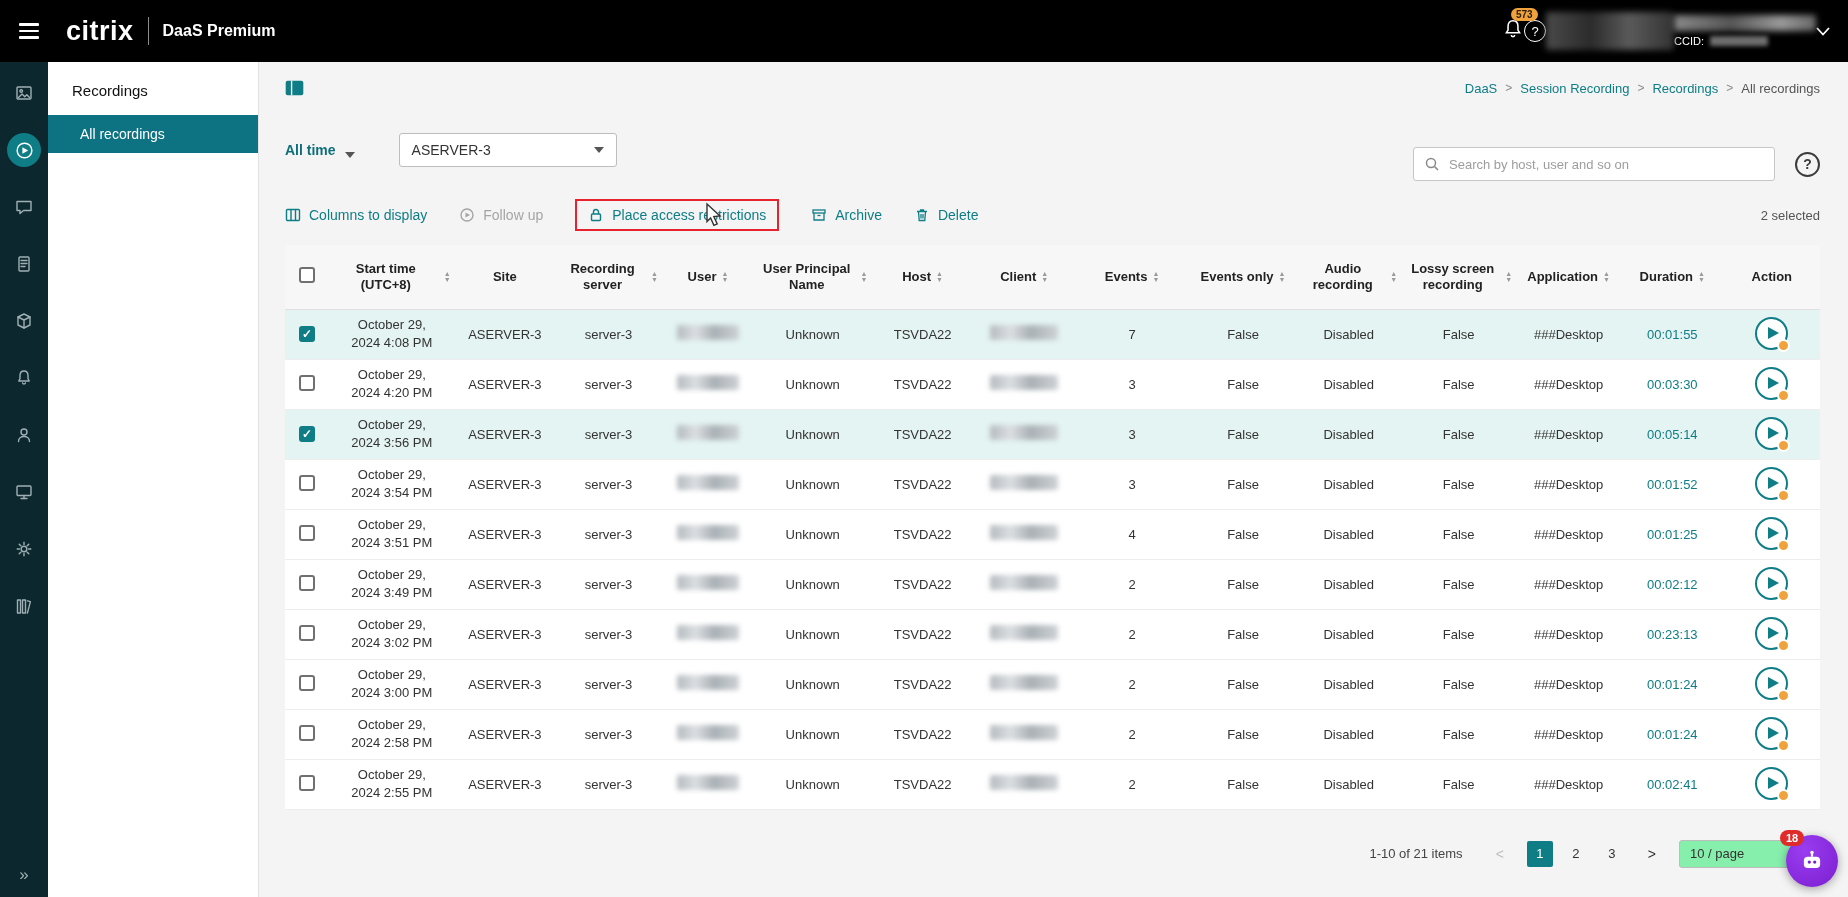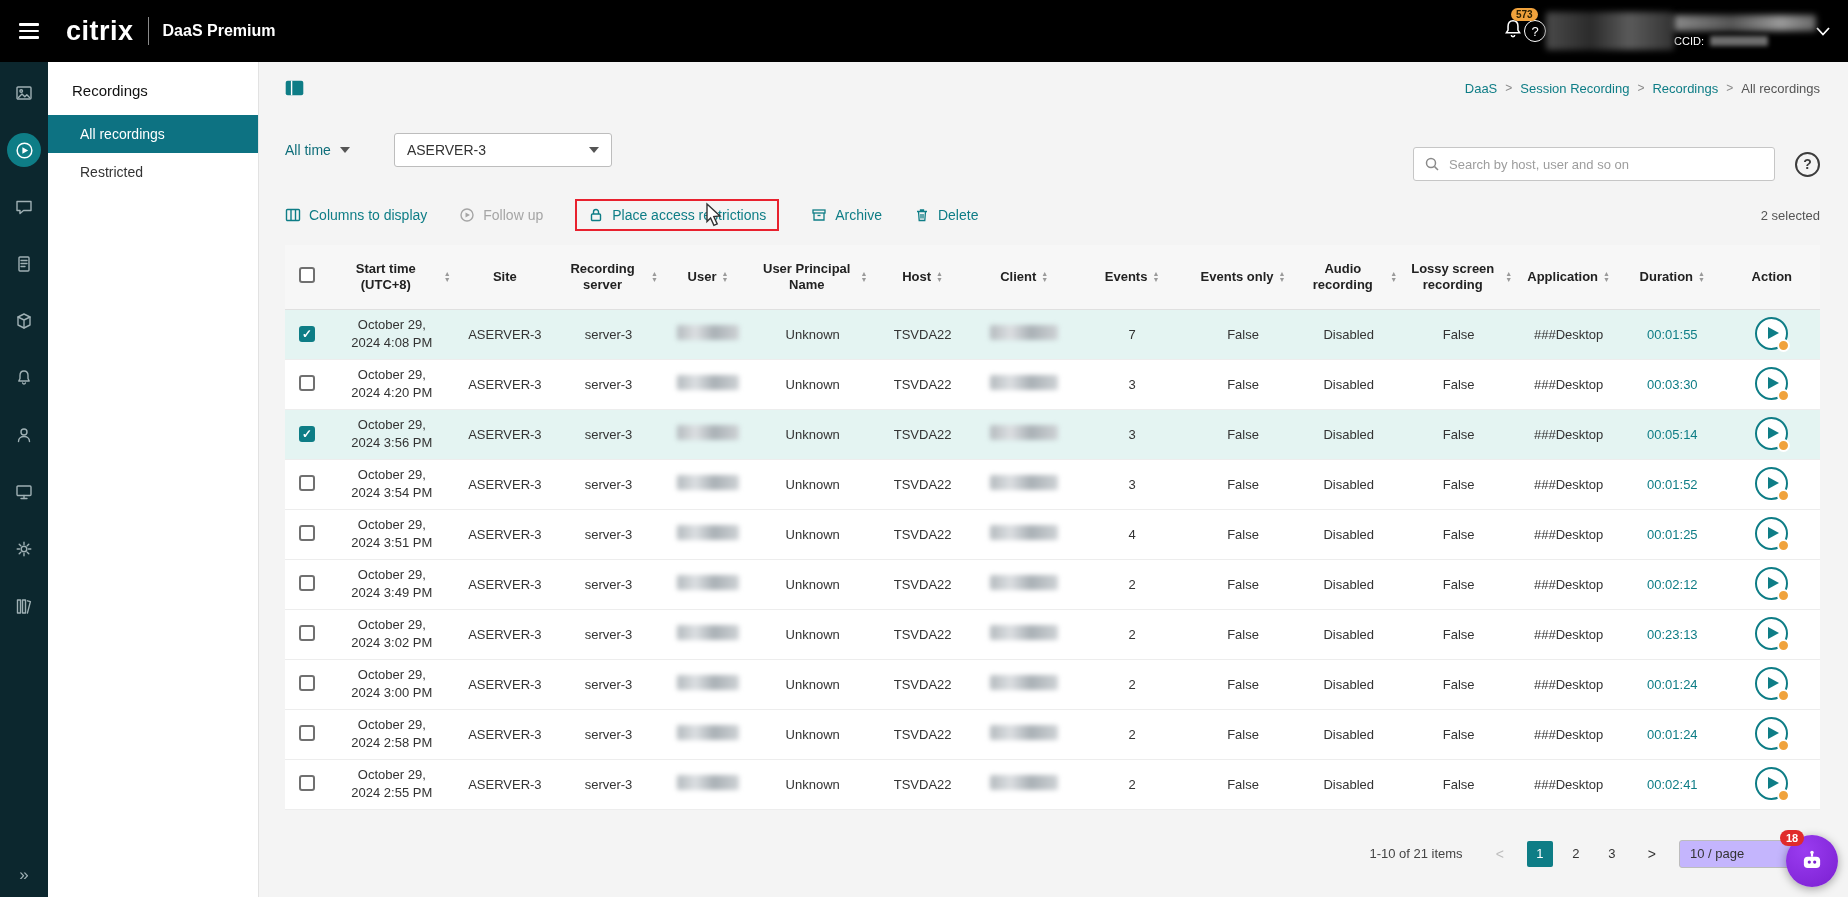--- a/index.html
+++ b/index.html
@@ -47,21 +47,21 @@
   .content { flex:1; padding:18px 28px 0 26px; position:relative; overflow:hidden; }
 
   .breadcrumb-row { display:flex; align-items:center; gap:12px; font-size:13px;justify-content:space-between; }
   .bc-panel-icon { display:flex; align-items:center; cursor:pointer; }
   .breadcrumb { display:flex; align-items:center; gap:8px; }
   .bc-link { color:var(--accent-teal,#0e7d86); cursor:pointer; }
   .bc-sep { color:#8a8a8a; font-size:12px; }
   .bc-current { color:#555; }
 
   .filters-row { margin-top:22px; display:flex; align-items:center; }
-  .time-filter { display:flex; align-items:center; gap:9px; color:#0f6e7a; font-size:14px; font-weight:normal; cursor:pointer; }
+  .time-filter { display:flex; align-items:flex-end; gap:9px; color:#0f6e7a; font-size:14px; font-weight:bold; cursor:pointer; }
   .caret-down { width:0; height:0; border-left:5px solid transparent; border-right:5px solid transparent; border-top:6px solid #555; }
   .server-select { margin-left:44px; width:218px; height:34px; border:1px solid #bdbdbd; border-radius:3px; background:#fff; display:flex; align-items:center; justify-content:space-between; padding:0 12px; font-size:14px; color:#333; cursor:pointer; }
   .search-wrap { margin-left:auto; display:flex; align-items:center; gap:20px;margin-top:29px; }
   .search-box { width:362px; height:34px; background:#fff; border:1px solid #c6c6c6; border-radius:3px; display:flex; align-items:center; padding:0 10px; gap:9px; }
   .search-box input { border:none; outline:none; flex:1; font-size:13px; color:#333; background:transparent; }
   .search-box input::placeholder { color:#9d9d9d; }
   .help-outline { width:25px; height:25px; border:2px solid #3c3c3c; border-radius:50%; display:flex; align-items:center; justify-content:center; font-size:14px; font-weight:bold; color:#3c3c3c; cursor:pointer; }
 
   .toolbar-row { margin-top:18px; display:flex; align-items:center; font-size:14px; }
   .tb-btn { display:flex; align-items:center; gap:8px; color:var(--accent-teal,#0e7d86); cursor:pointer; margin-right:32px; white-space:nowrap; }
@@ -94,21 +94,21 @@
 
   
   .pagination-row { margin-top:30px; display:flex; align-items:center; justify-content:flex-end; gap:20px; font-size:13px; color:#333; padding-bottom:16px; }
   .page-summary { margin-right:10px; color:#444; }
   .page-chevron { font-size:14px; cursor:pointer; padding:0 3px; }
   .page-chevron.prev { color:#bdbdbd; }
   .page-chevron.next { color:#333; }
   .page-buttons { display:flex; align-items:center; gap:10px; }
   .page-btn { min-width:26px; height:26px; display:flex; align-items:center; justify-content:center; border-radius:2px; cursor:pointer; color:#333; }
   .page-btn.active { background:var(--accent-teal,#0e7d86); color:#fff; }
-  .page-size { width:141px; height:28px; border:1px solid #bdbdbd; background:#c4b5fd; border-radius:3px; display:flex; align-items:center; padding:0 10px; color:#333; cursor:pointer; }
+  .page-size { width:141px; height:28px; border:1px solid #bdbdbd; background:#86efac; border-radius:3px; display:flex; align-items:center; padding:0 10px; color:#333; cursor:pointer; }
 
   
   .fab { position:absolute; right:10px; bottom:10px; width:52px; height:52px; border-radius:50%; border:none; background:radial-gradient(circle at 35% 30%, #9a3cf0, var(--assistant-purple,#7a1fd0)); display:flex; align-items:center; justify-content:center; box-shadow:0 2px 10px rgba(0,0,0,.35); cursor:pointer; }
   .fab-badge { position:absolute; top:-5px; left:-6px; background:var(--badge-red,#e02b2b); color:#fff; font-size:11px; font-weight:bold; padding:2px 6px; border-radius:10px; }
 
   
   .cursor { position:absolute; left:703px; top:202px; z-index:60; pointer-events:none; }
 </style>
 </head>
 <body>
@@ -219,23 +219,20 @@
           </svg>
       </div>
       <div class="rail-expand">»</div>
     </nav>
 
     <aside class="sidebar">
       <div class="sidebar-title">Recordings</div>
       <nav>
           <div class="sidebar-item selected">
             <span>All recordings</span>
-          </div>
-          <div class="sidebar-item">
-            <span>Restricted</span>
           </div>
         </nav>
     </aside>
 
     <main class="content">
 
       <div class="breadcrumb-row">
         <span class="bc-panel-icon">
           <svg width="19" height="16" viewBox="0 0 19 16">
               <rect x="0.7" y="0.7" width="17.6" height="14.6" rx="2" fill="#0e7d86"></rect>

